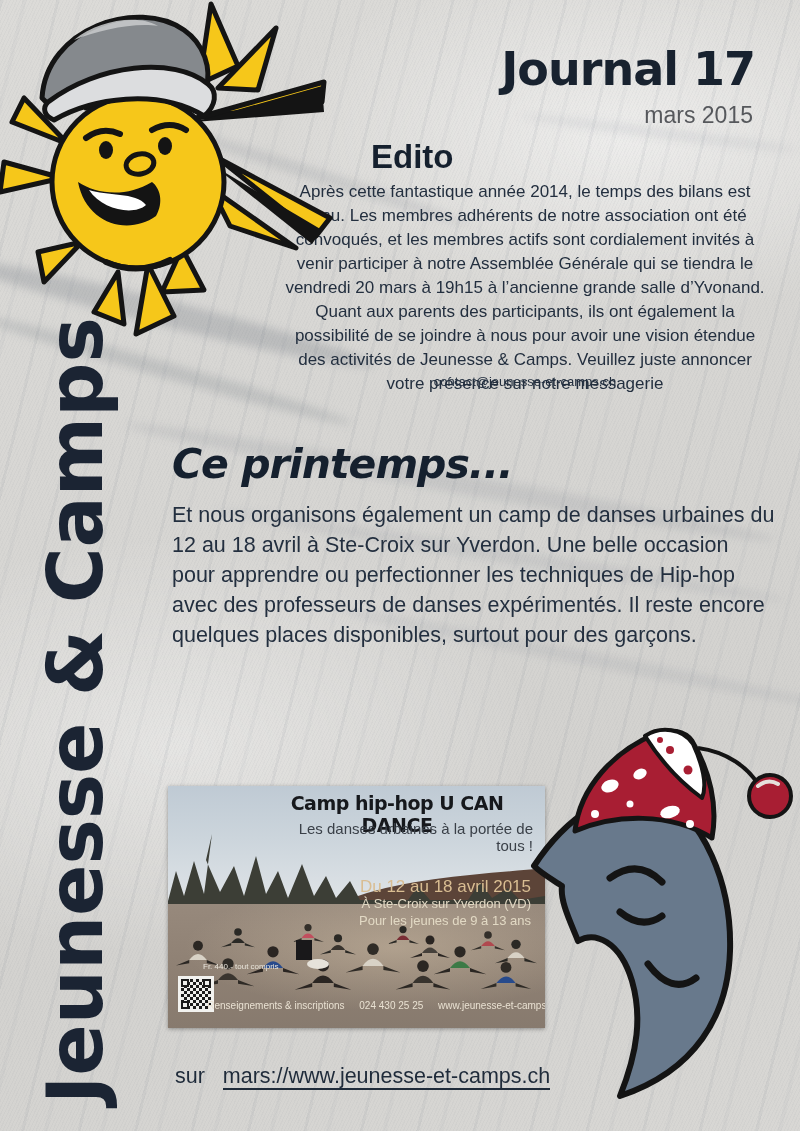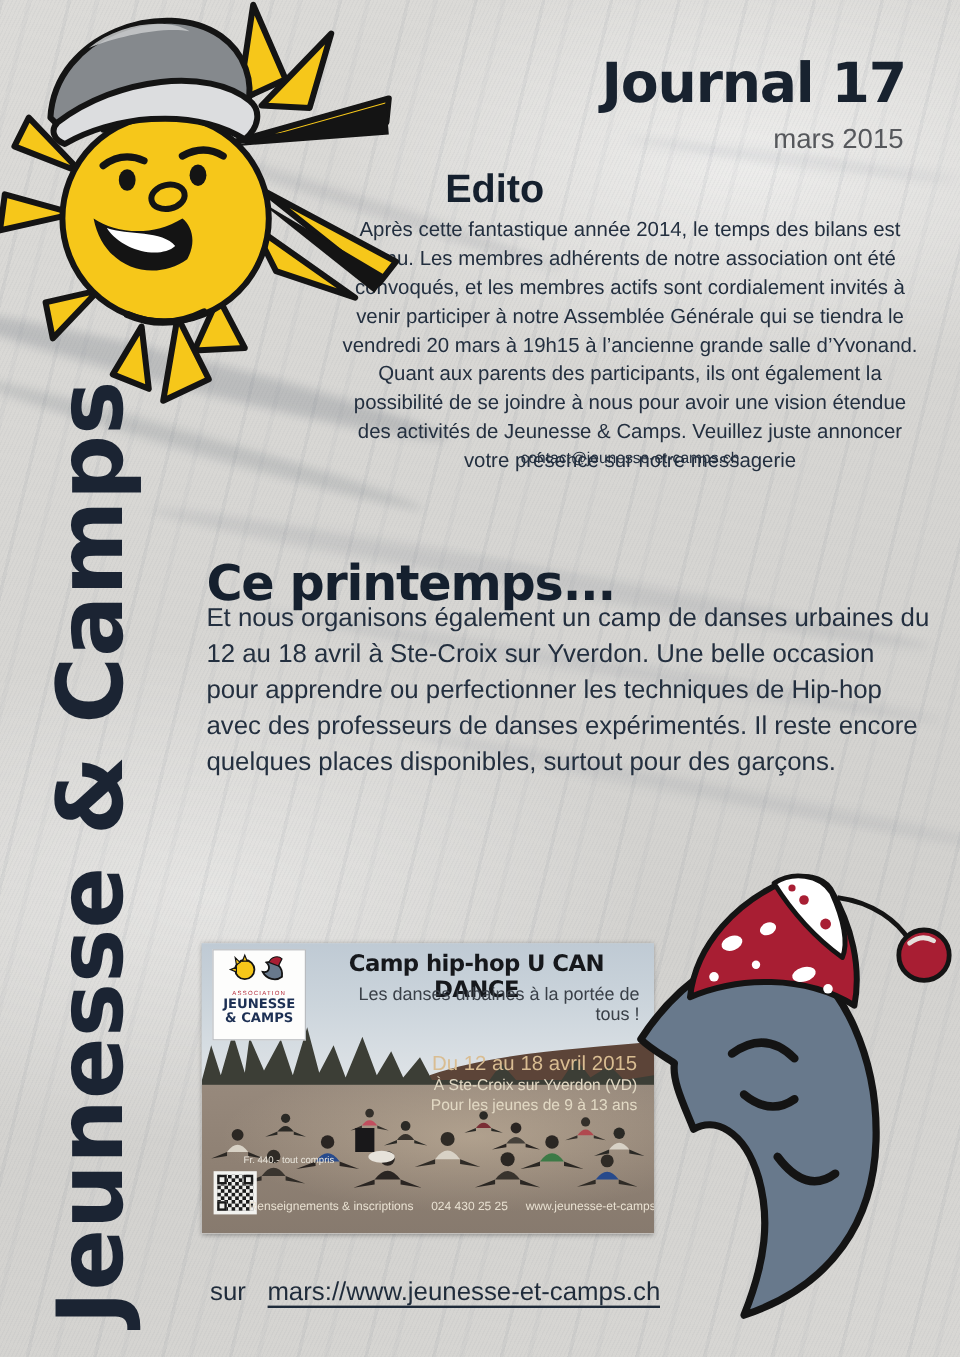--- a/index.html
+++ b/index.html
@@ -26,22 +26,22 @@
     font-weight:bold;font-size:46px;letter-spacing:-1px;color:#18222f;text-align:right;}
   .journal-date{position:absolute;top:102px;right:47px;font-size:23px;color:#56585c;}
 
   .edito-head{position:absolute;left:352px;top:138px;font-family:Liberation Sans, sans-serif;
     font-weight:bold;font-size:33px;color:#15202e;margin-left:19px;}
   .edito-body{position:absolute;left:283px;top:180px;width:484px;font-size:17px;line-height:24px;
     color:#232f3f;text-align:center;}
   .edito-email{position:absolute;left:283px;top:372px;width:484px;font-size:13px;line-height:20px;color:#232f3f;text-align:center;}
   .edito-sign{position:absolute;left:283px;top:393px;width:484px;font-size:15px;line-height:20px;color:#232f3f;text-align:center;}
 
-  .printemps-head{position:absolute;left:172px;top:462px;font-family:"DejaVu Sans","Liberation Sans",sans-serif;
-    font-weight:bold;font-size:41px;letter-spacing:-1px;color:#15202e;}
+  .printemps-head{position:absolute;left:172px;top:440px;font-family:"DejaVu Sans","Liberation Sans",sans-serif;
+    font-weight:bold;font-size:41px;letter-spacing:-1px;color:#15202e;font-style:italic;}
   .printemps-body{position:absolute;left:172px;top:500px;width:604px;font-size:21.5px;line-height:30px;color:#232f3f;}
 
   .vertical-title{position:absolute;left:20px;top:1104px;width:824px;height:112px;
     transform-origin:0 0;transform:rotate(-90deg);
     font-family:"DejaVu Sans","Liberation Sans",sans-serif;font-weight:bold;font-size:76px;
     line-height:112px;letter-spacing:0px;color:#1b2433;white-space:nowrap;}
 
   
   .flyer{position:absolute;left:168px;top:786px;width:377px;height:242px;z-index:2;
     box-shadow:0 1px 4px rgba(0,0,0,.35);overflow:hidden;
@@ -219,31 +219,20 @@
             <circle cx="0" cy="-13" r="4.5" fill="#2f2b26"></circle>
             <path d="M-8,0 Q0,-11 8,0 Z" fill="#274a8c"></path>
             <path d="M-8,0 L-21,5 L-8,3 Z M8,0 L21,5 L8,3 Z" fill="#2f2b26"></path>
           </g>
         <rect x="128" y="42" width="16" height="20" fill="#19181a"></rect>
         <ellipse cx="150" cy="66" rx="11" ry="5" fill="#e6e2da"></ellipse>
       </g>
     </svg>
     <div class="flyer-title">Camp hip-hop U CAN DANCE</div>
     <div class="flyer-subtitle">Les danses urbaines à la portée de tous !</div>
-    <div class="flyer-logo">
-      <svg width="56" height="26" viewBox="0 0 56 26">
-        <circle cx="16" cy="14" r="8" fill="#f6c71a" stroke="#141414" stroke-width="1.5"></circle>
-        <path d="M16,2 L18,7 L14,7 Z M4,14 L9,12 L9,16 Z M8,4 L12,8 L9,10 Z" fill="#f6c71a" stroke="#141414" stroke-width="1"></path>
-        <path d="M34,8 C42,6 48,12 47,20 C42,24 34,22 31,16 C36,17 38,12 34,8 Z" fill="#68798c" stroke="#141414" stroke-width="1.5"></path>
-        <path d="M36,8 C38,3 44,2 47,5 L44,11 Z" fill="#a81e33" stroke="#141414" stroke-width="1"></path>
-      </svg>
-      <div class="logo-assoc">ASSOCIATION</div>
-      <div class="logo-line">JEUNESSE</div>
-      <div class="logo-line">&amp; CAMPS</div>
-    </div>
     <div class="flyer-dates">
       <div class="fd1">Du 12 au 18 avril 2015</div>
       <div class="fd2">À Ste-Croix sur Yverdon (VD)</div>
       <div class="fd2">Pour les jeunes de 9 à 13 ans</div>
     </div>
     <div class="flyer-price">Fr. 440.- tout compris</div>
     <div class="flyer-qr">
       <div class="qr-in">
           <div class="qr-c tl"></div>
           <div class="qr-c tr"></div>

